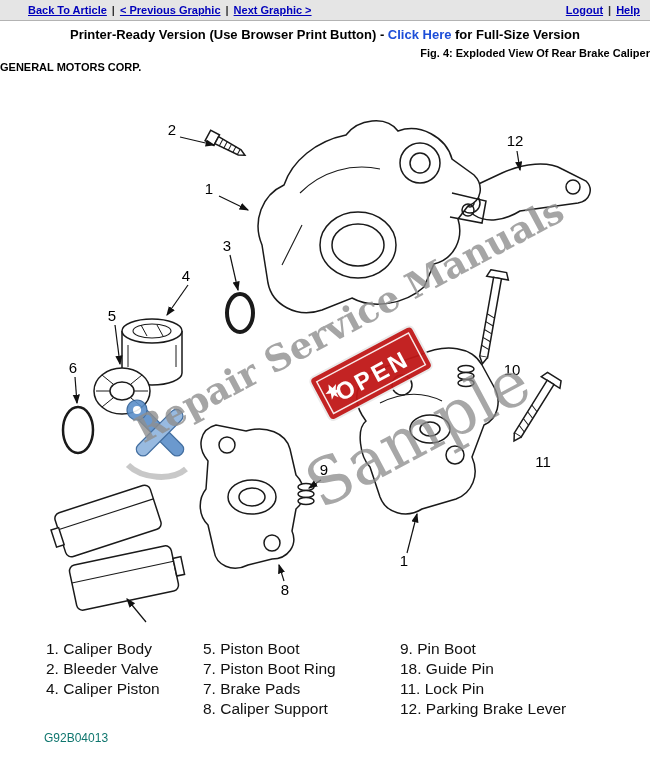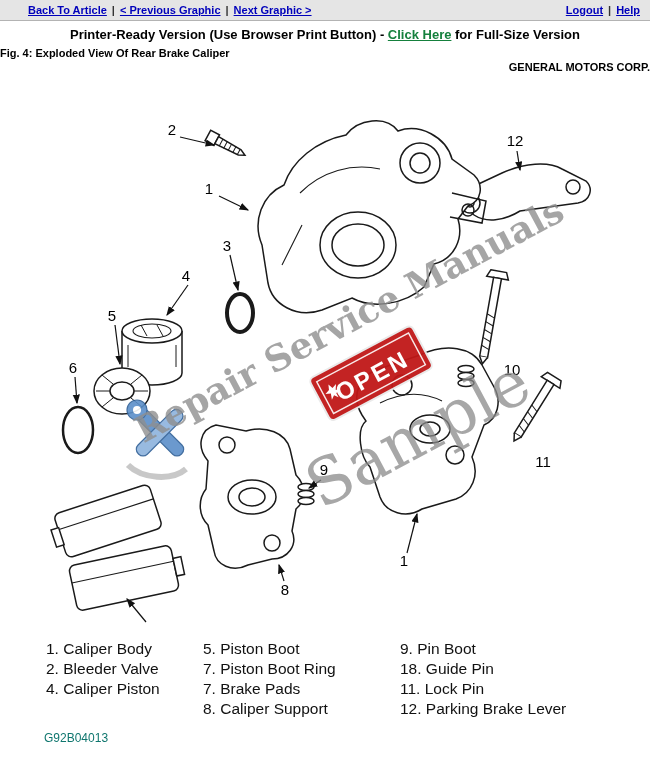--- a/index.html
+++ b/index.html
@@ -8,24 +8,24 @@
 
   .topbar {
     display:flex; justify-content:space-between; align-items:center;
     background:#e5e5e5; border-bottom:1px solid #b3b3b3;
     padding:4px 10px 4px 28px; font-size:11px; font-weight:bold;
   }
   .topbar a { color:#0000bb; text-decoration:underline; cursor:pointer; white-space:nowrap; }
   .sep { color:#333; margin:0 5px; font-weight:bold; }
 
   .title-line { text-align:center; font-size:13px; font-weight:bold; color:#000; padding-top:6px; }
-  .title-line a { color:#15803d; text-decoration:underline; cursor:pointer; }
-
-  .fig-caption { text-align:left; font-size:11px; font-weight:bold; padding-top:5px; }
-  .company     { text-align:right; font-size:11px; font-weight:bold; padding-top:2px; }
+  .title-line a { color:#1d4ed8; cursor:pointer; }
+
+  .fig-caption { text-align:right; font-size:11px; font-weight:bold; padding-top:5px; }
+  .company     { text-align:left; font-size:11px; font-weight:bold; padding-top:2px; }
 
   .diagram-wrap { width:650px; }
 
   .legend { display:flex; padding-left:46px; margin-top:10px; font-size:15.5px; color:#111; }
   .legend .col { display:flex; flex-direction:column; }
   .legend .col span { line-height:20px; white-space:nowrap; }
   .col1 { width:157px; } .col2 { width:197px; } .col3 { width:225px; }
 
   .part-code { margin:12px 0 0 44px; font-size:12px; color:#0f766e; }
 </style>

